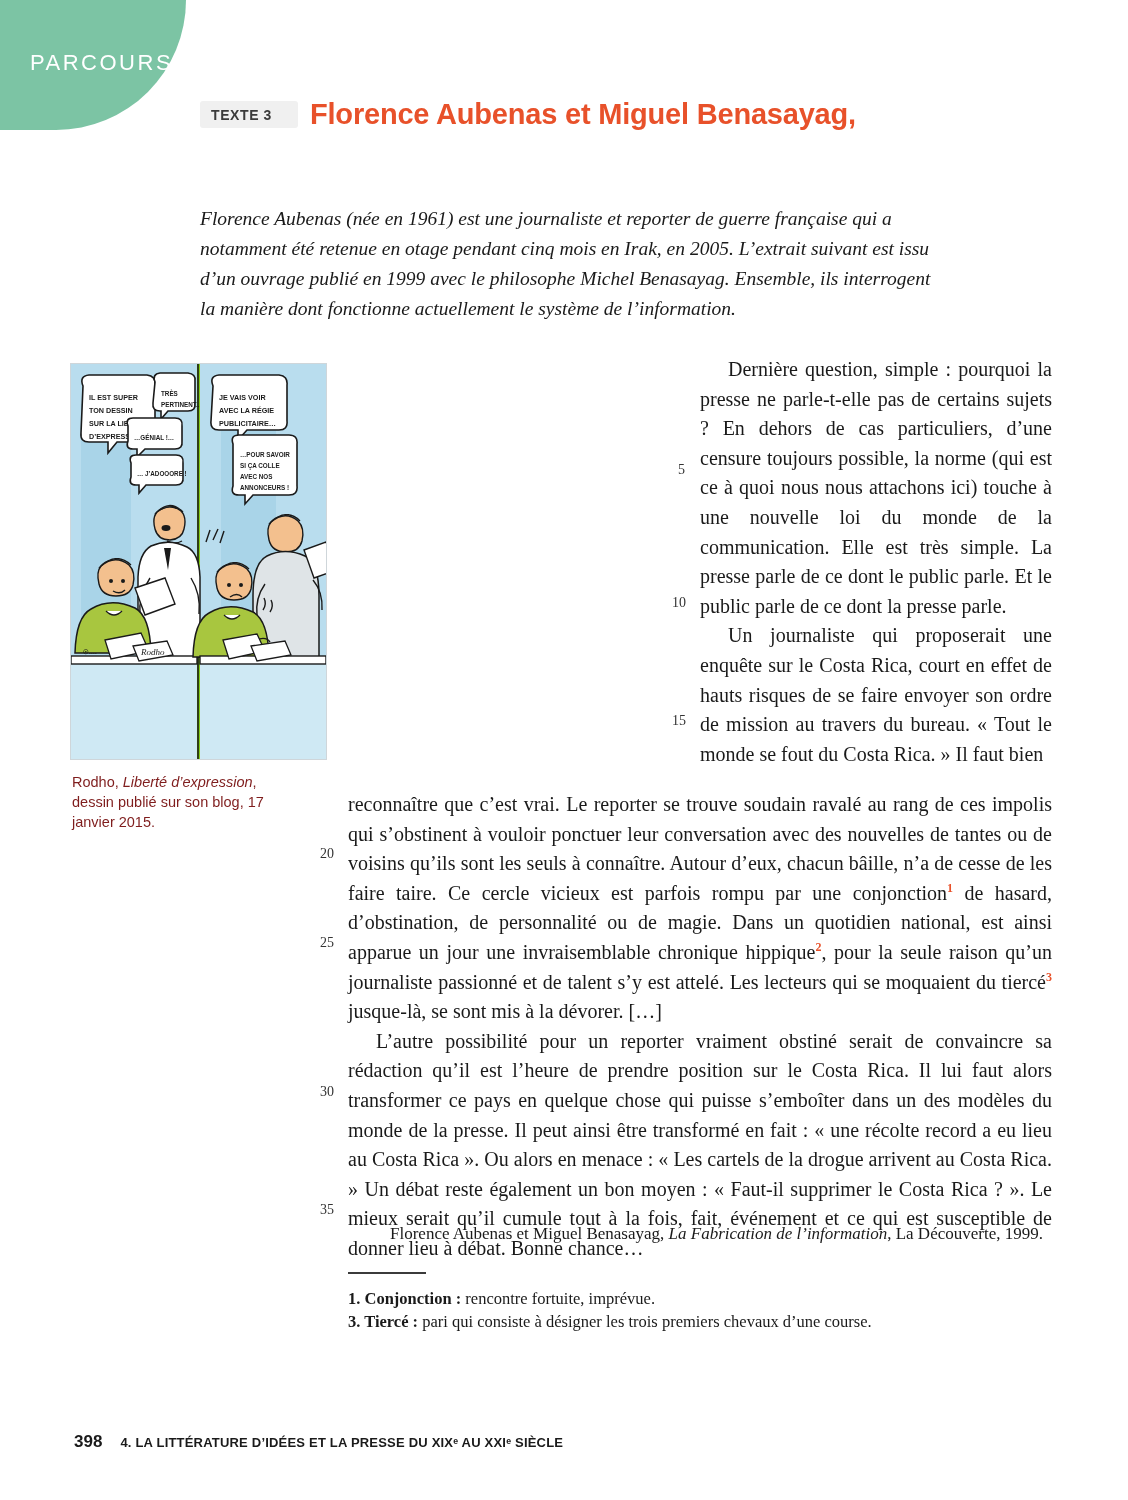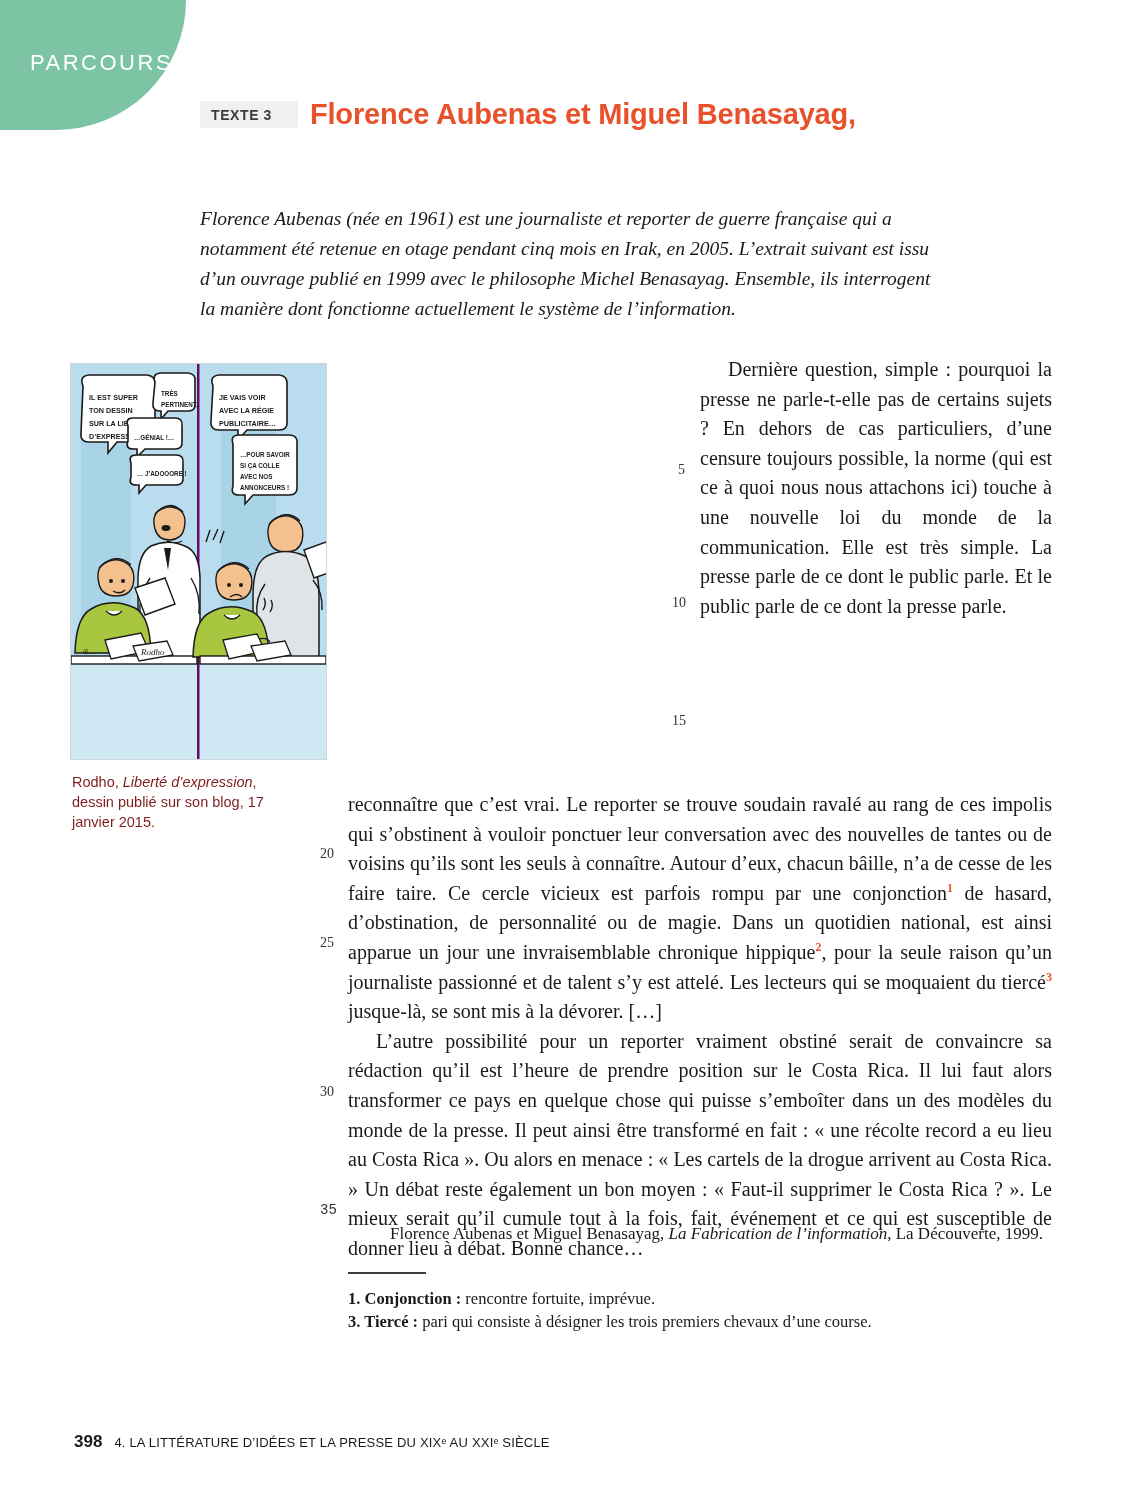--- a/index.html
+++ b/index.html
@@ -66,21 +66,21 @@
     font-size:19.5px;
     line-height:30px;
     color:#1a1a1a;
   }
 
   
   .illus {
     position:absolute; left:70px; top:363px;
     width:255px; height:395px;
     border:1px solid #cfd6da;
-    background:#d946ef;
+    background:#84cc16;
     overflow:hidden;
   }
   .illus svg { display:block; }
   .caption {
     position:absolute; left:72px; top:772px; width:215px;
     font-family:Liberation Sans, sans-serif;
     font-size:14.5px;
     line-height:20px;
     color:#7f1d1d;
   }
@@ -134,21 +134,21 @@
   }
   .notes b { font-weight:bold; }
 
   
   .footer {
     position:absolute; left:74px; top:1432px;
     font-family:"Liberation Sans", sans-serif;
     color:#1a1a1a;
   }
   .footer .pg { font-size:17px; font-weight:bold; }
-  .footer .ft { font-size:13px; font-weight:normal; letter-spacing:0.2px; margin-left:12px; }
+  .footer .ft { font-size:13px; font-weight:bold; letter-spacing:0.2px; margin-left:18px; }
 </style>
 </head>
 <body>
 
 <div class="banner">
   <div class="banner-label">PARCOURS</div>
 </div>
 
 <div class="title-block">
   <div class="title-line1">
@@ -255,34 +255,35 @@
     <path d="M180 282 l34 -5 l6 14 l-34 6 z" fill="#ffffff" stroke="#1a1a1a" stroke-width="1.3"></path>
   </svg>
 </div>
 
 <div class="caption">
   <span>Rodho, </span><i>Liberté d’expression</i><span>, dessin publié sur son blog, 17 janvier 2015.</span>
 </div>
 
 <div class="col-right">
   <p class="indent" style="margin:0">Dernière question, simple : pourquoi la presse ne parle-t-elle pas de certains sujets ? En dehors de cas particuliers, d’une censure toujours possible, la norme (qui est ce à quoi nous nous attachons ici) touche à une nouvelle loi du monde de la communication. Elle est très simple. La presse parle de ce dont le public parle. Et le public parle de ce dont la presse parle.</p>
+  <p class="indent" style="margin:0">Un journaliste qui proposerait une enquête sur le Costa Rica, court en effet de hauts risques de se faire envoyer son ordre de mission au travers du bureau. « Tout le monde se fout du Costa Rica. » Il faut bien</p>
 </div>
 
 <div class="col-full">
   <p style="margin:0"><span>reconnaître que c’est vrai. Le reporter se trouve soudain ravalé au rang de ces impolis qui s’obstinent à vouloir ponctuer leur conversation avec des nouvelles de tantes ou de voisins qu’ils sont les seuls à connaître. Autour d’eux, chacun bâille, n’a de cesse de les faire taire. Ce cercle vicieux est parfois rompu par une conjonction</span><sup class="note">1</sup><span> de hasard, d’obstination, de personnalité ou de magie. Dans un quotidien national, est ainsi apparue un jour une invraisemblable chronique hippique</span><sup class="note">2</sup><span>, pour la seule raison qu’un journaliste passionné et de talent s’y est attelé. Les lecteurs qui se moquaient du tiercé</span><sup class="note">3</sup><span> jusque-là, se sont mis à la dévorer. […]</span></p>
   <p class="indent" style="margin:0">L’autre possibilité pour un reporter vraiment obstiné serait de convaincre sa rédaction qu’il est l’heure de prendre position sur le Costa Rica. Il lui faut alors transformer ce pays en quelque chose qui puisse s’emboîter dans un des modèles du monde de la presse. Il peut ainsi être transformé en fait : « une récolte record a eu lieu au Costa Rica ». Ou alors en menace : « Les cartels de la drogue arrivent au Costa Rica. » Un débat reste également un bon moyen : « Faut-il supprimer le Costa Rica ? ». Le mieux serait qu’il cumule tout à la fois, fait, événement et ce qui est susceptible de donner lieu à débat. Bonne chance…</p>
 </div>
 
 <span class="linenum" style="left:678px; top:462px;">5</span>
 <span class="linenum" style="left:672px; top:595px;">10</span>
 <span class="linenum" style="left:672px; top:713px;">15</span>
 <span class="linenum" style="left:320px; top:846px;">20</span>
 <span class="linenum" style="left:320px; top:935px;">25</span>
 <span class="linenum" style="left:320px; top:1084px;">30</span>
-<span class="linenum" style="left:320px; top:1202px;font-family:Liberation Mono, monospace;">35</span>
+<span class="linenum" style="left:320px; top:1202px;">35</span>
 
 <div class="source">
   <span>Florence Aubenas et Miguel Benasayag, </span><i>La Fabrication de l’information</i><span>, La Découverte, 1999.</span>
 </div>
 
 <div class="notes-rule"></div>
 <div class="notes">
   <div><b>1. Conjonction :</b><span> rencontre fortuite, imprévue.</span></div>
   <div><b>3. Tiercé :</b><span> pari qui consiste à désigner les trois premiers chevaux d’une course.</span></div>
 </div>

